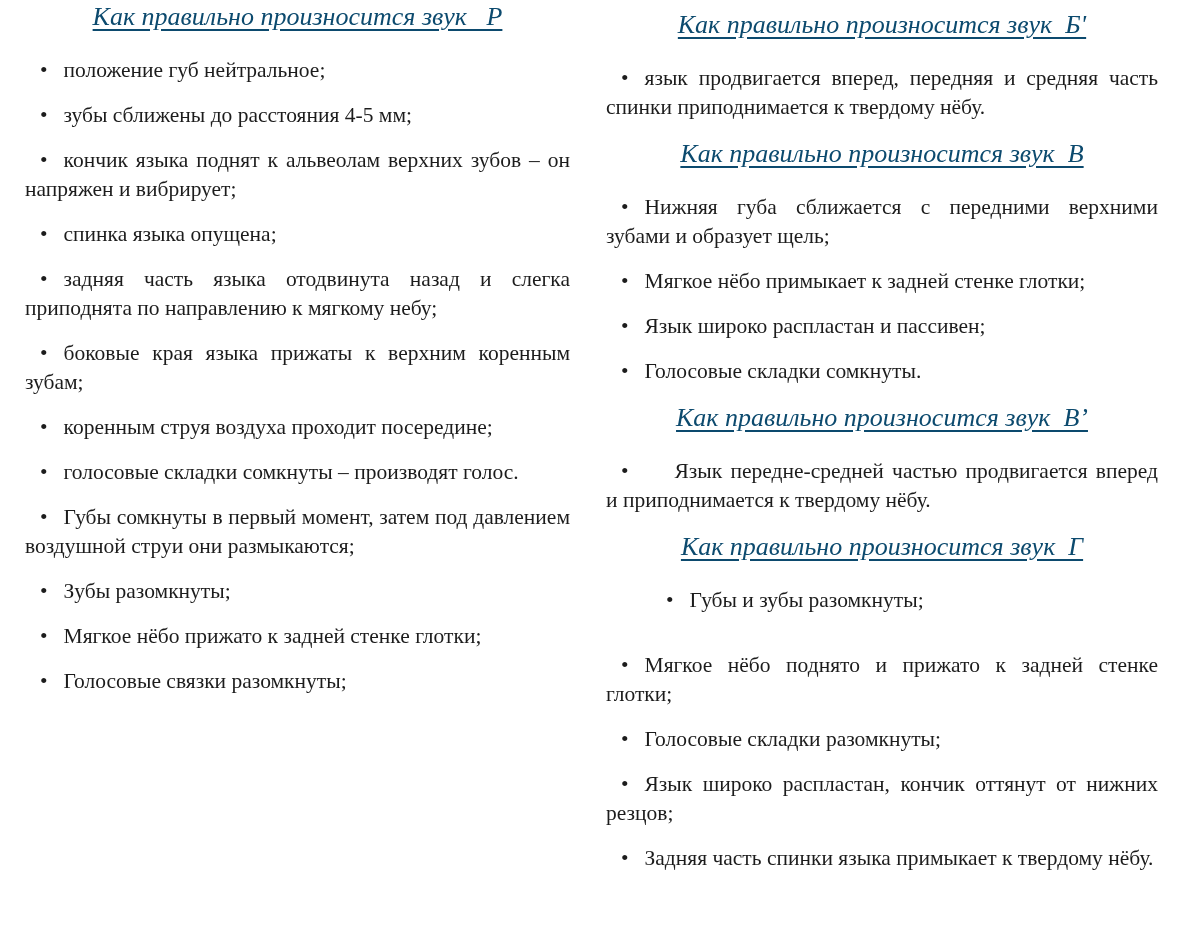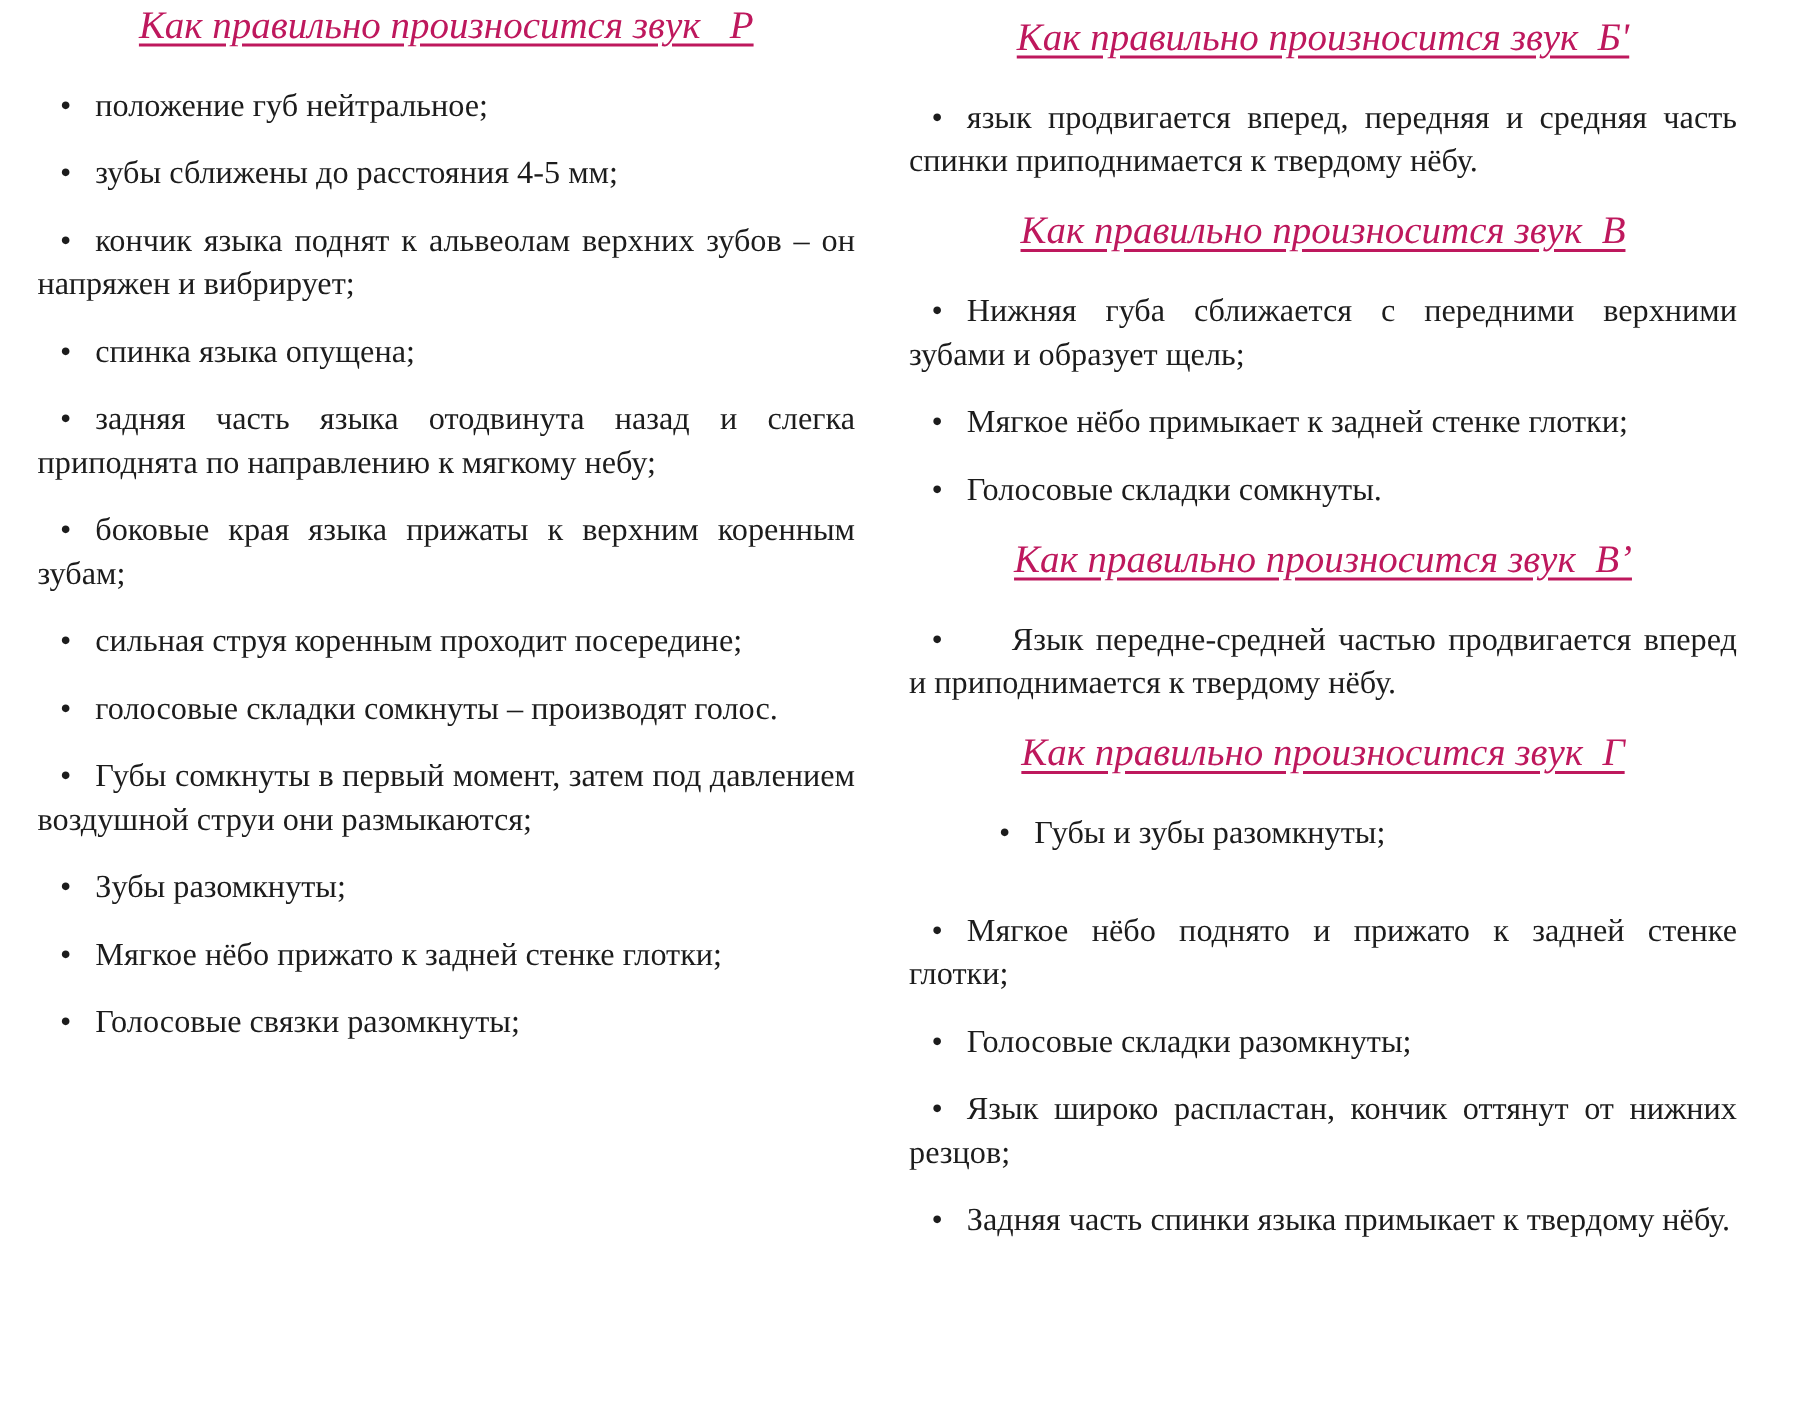--- a/index.html
+++ b/index.html
@@ -26,21 +26,21 @@
   }
   .col-right {
     left: 606px;
     width: 552px;
     padding-top: 8px;
   }
   .sec-title {
     font-size: 26px;
     line-height: 34px;
     font-style: italic;
-    color: #be185d;
+    color: #0c4a6e;
     text-align: center;
     text-decoration: underline;
     text-underline-offset: 4px;
     white-space: pre-wrap;
     margin: 10px 0 22px 0;
     font-weight: normal;
   }
   .sec-title.mt0 { margin-top: 0; }
   .item {
     font-size: 21.5px;
@@ -64,21 +64,21 @@
   <div class="col col-left">
 
     <div class="sec-title mt0">Как правильно произносится звук   Р</div>
 
     <p class="item"><span class="blt">•</span><span>положение губ нейтральное;</span></p>
     <p class="item"><span class="blt">•</span><span>зубы сближены до расстояния 4-5 мм;</span></p>
     <p class="item"><span class="blt">•</span><span>кончик языка поднят к альвеолам верхних зубов – он напряжен и вибрирует;</span></p>
     <p class="item"><span class="blt">•</span><span>спинка языка опущена;</span></p>
     <p class="item"><span class="blt">•</span><span>задняя часть языка отодвинута назад и слегка приподнята по направлению к мягкому небу;</span></p>
     <p class="item"><span class="blt">•</span><span>боковые края языка прижаты к верхним коренным зубам;</span></p>
-    <p class="item"><span class="blt">•</span><span>сильная струя коренным проходит посередине;</span></p>
+    <p class="item"><span class="blt">•</span><span>коренным струя воздуха проходит посередине;</span></p>
     <p class="item"><span class="blt">•</span><span>голосовые складки сомкнуты – производят голос.</span></p>
 
 
 
 
     <p class="item"><span class="blt">•</span><span>Губы сомкнуты в первый момент, затем под давлением воздушной струи они размыкаются;</span></p>
     <p class="item"><span class="blt">•</span><span>Зубы разомкнуты;</span></p>
     <p class="item"><span class="blt">•</span><span>Мягкое нёбо прижато к задней стенке глотки;</span></p>
     <p class="item"><span class="blt">•</span><span>Голосовые связки разомкнуты;</span></p>
 
@@ -87,20 +87,21 @@
   <div class="col col-right">
 
     <div class="sec-title mt0">Как правильно произносится звук  Б'</div>
 
     <p class="item"><span class="blt">•</span><span>язык продвигается вперед, передняя и средняя часть спинки приподнимается к твердому нёбу.</span></p>
 
     <div class="sec-title">Как правильно произносится звук  В</div>
 
     <p class="item"><span class="blt">•</span><span>Нижняя губа сближается с передними верхними зубами и образует щель;</span></p>
     <p class="item"><span class="blt">•</span><span>Мягкое нёбо примыкает к задней стенке глотки;</span></p>
+    <p class="item"><span class="blt">•</span><span>Язык широко распластан и пассивен;</span></p>
     <p class="item"><span class="blt">•</span><span>Голосовые складки сомкнуты.</span></p>
 
     <div class="sec-title">Как правильно произносится звук  В’</div>
 
     <p class="item wide-gap"><span class="blt">•</span><span>Язык передне-средней частью продвигается вперед и приподнимается к твердому нёбу.</span></p>
 
     <div class="sec-title">Как правильно произносится звук  Г</div>
 
     <p class="item indent-xl gap-lg"><span class="blt">•</span><span>Губы и зубы разомкнуты;</span></p>
     <p class="item"><span class="blt">•</span><span>Мягкое нёбо поднято и прижато к задней стенке глотки;</span></p>

